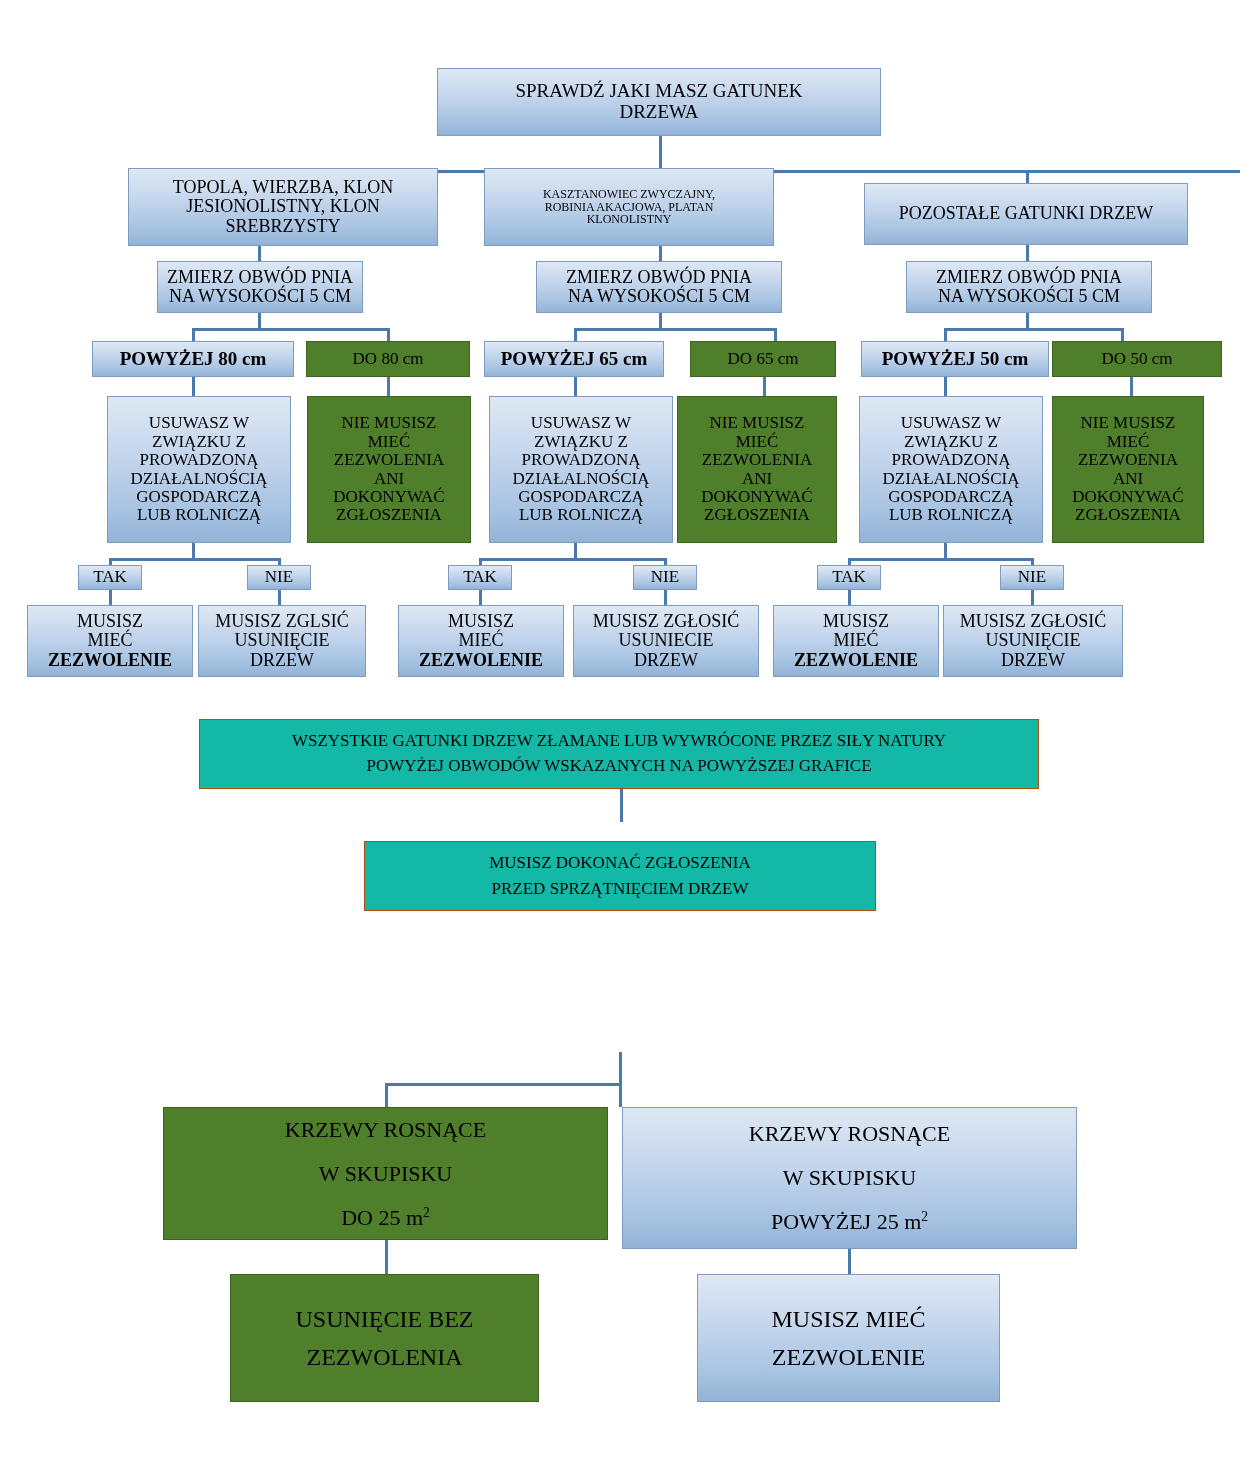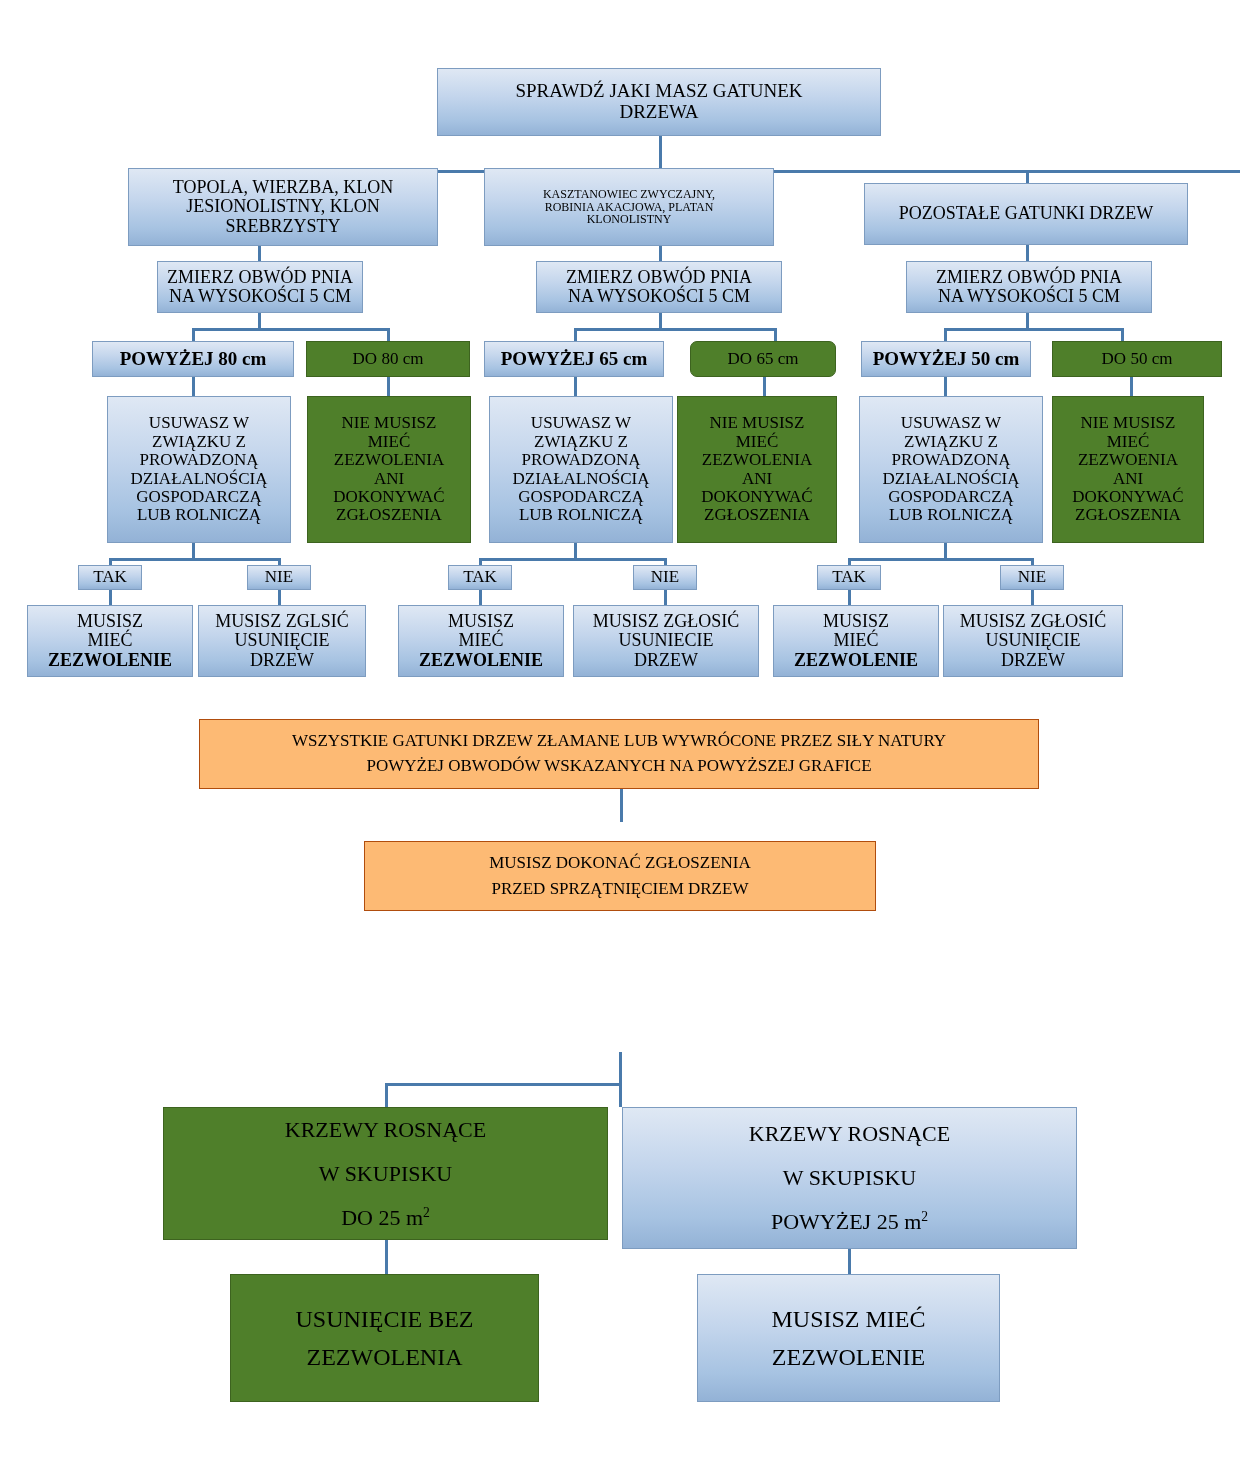--- a/index.html
+++ b/index.html
@@ -40,21 +40,21 @@
     background: linear-gradient(to bottom, #dfe8f4 0%, #c3d5ec 42%, #a7c3e2 78%, #93b2d6 100%);
     border: 1px solid #7d9cc0;
   }
   
   .green {
     background: #4f7f2a;
     border: 1px solid #3d631f;
   }
   
   .orange {
-    background: #fdba74;
+    background: #14b8a6;
     border: 1px solid #b04d0d;
   }
   .bold { font-weight: bold; }
 
   
   .line {
     position: absolute;
     background: #4a7aab;
     z-index: 1;
   }
@@ -132,25 +132,25 @@
   <div class="box blue bold" style="left:92px; top:341px; width:202px; height:36px; font-size:19px;">
     <span class="txt">POWYŻEJ 80 cm</span>
   </div>
   <div class="box green" style="left:306px; top:341px; width:164px; height:36px; font-size:17px;">
     <span class="txt">DO 80 cm</span>
   </div>
 
   <div class="box blue bold" style="left:484px; top:341px; width:180px; height:36px; font-size:19px;">
     <span class="txt">POWYŻEJ 65 cm</span>
   </div>
-  <div class="box green" style="left:690px; top:341px; width:146px; height:36px; font-size:17px;border-radius:7px;">
+  <div class="box green" style="left:690px; top:341px; width:146px; height:36px; font-size:17px;">
     <span class="txt">DO 65 cm</span>
   </div>
 
-  <div class="box blue bold" style="left:861px; top:341px; width:170px; height:36px; font-size:19px;">
+  <div class="box blue bold" style="left:861px; top:341px; width:188px; height:36px; font-size:19px;">
     <span class="txt">POWYŻEJ 50 cm</span>
   </div>
   <div class="box green" style="left:1052px; top:341px; width:170px; height:36px; font-size:17px;">
     <span class="txt">DO 50 cm</span>
   </div>
 
   <div class="line vline" style="left:192px; top:377px; width:3px; height:20px;"></div>
   <div class="line vline" style="left:387px; top:377px; width:3px; height:20px;"></div>
   <div class="line vline" style="left:574px; top:377px; width:3px; height:20px;"></div>
   <div class="line vline" style="left:763px; top:377px; width:3px; height:20px;"></div>

